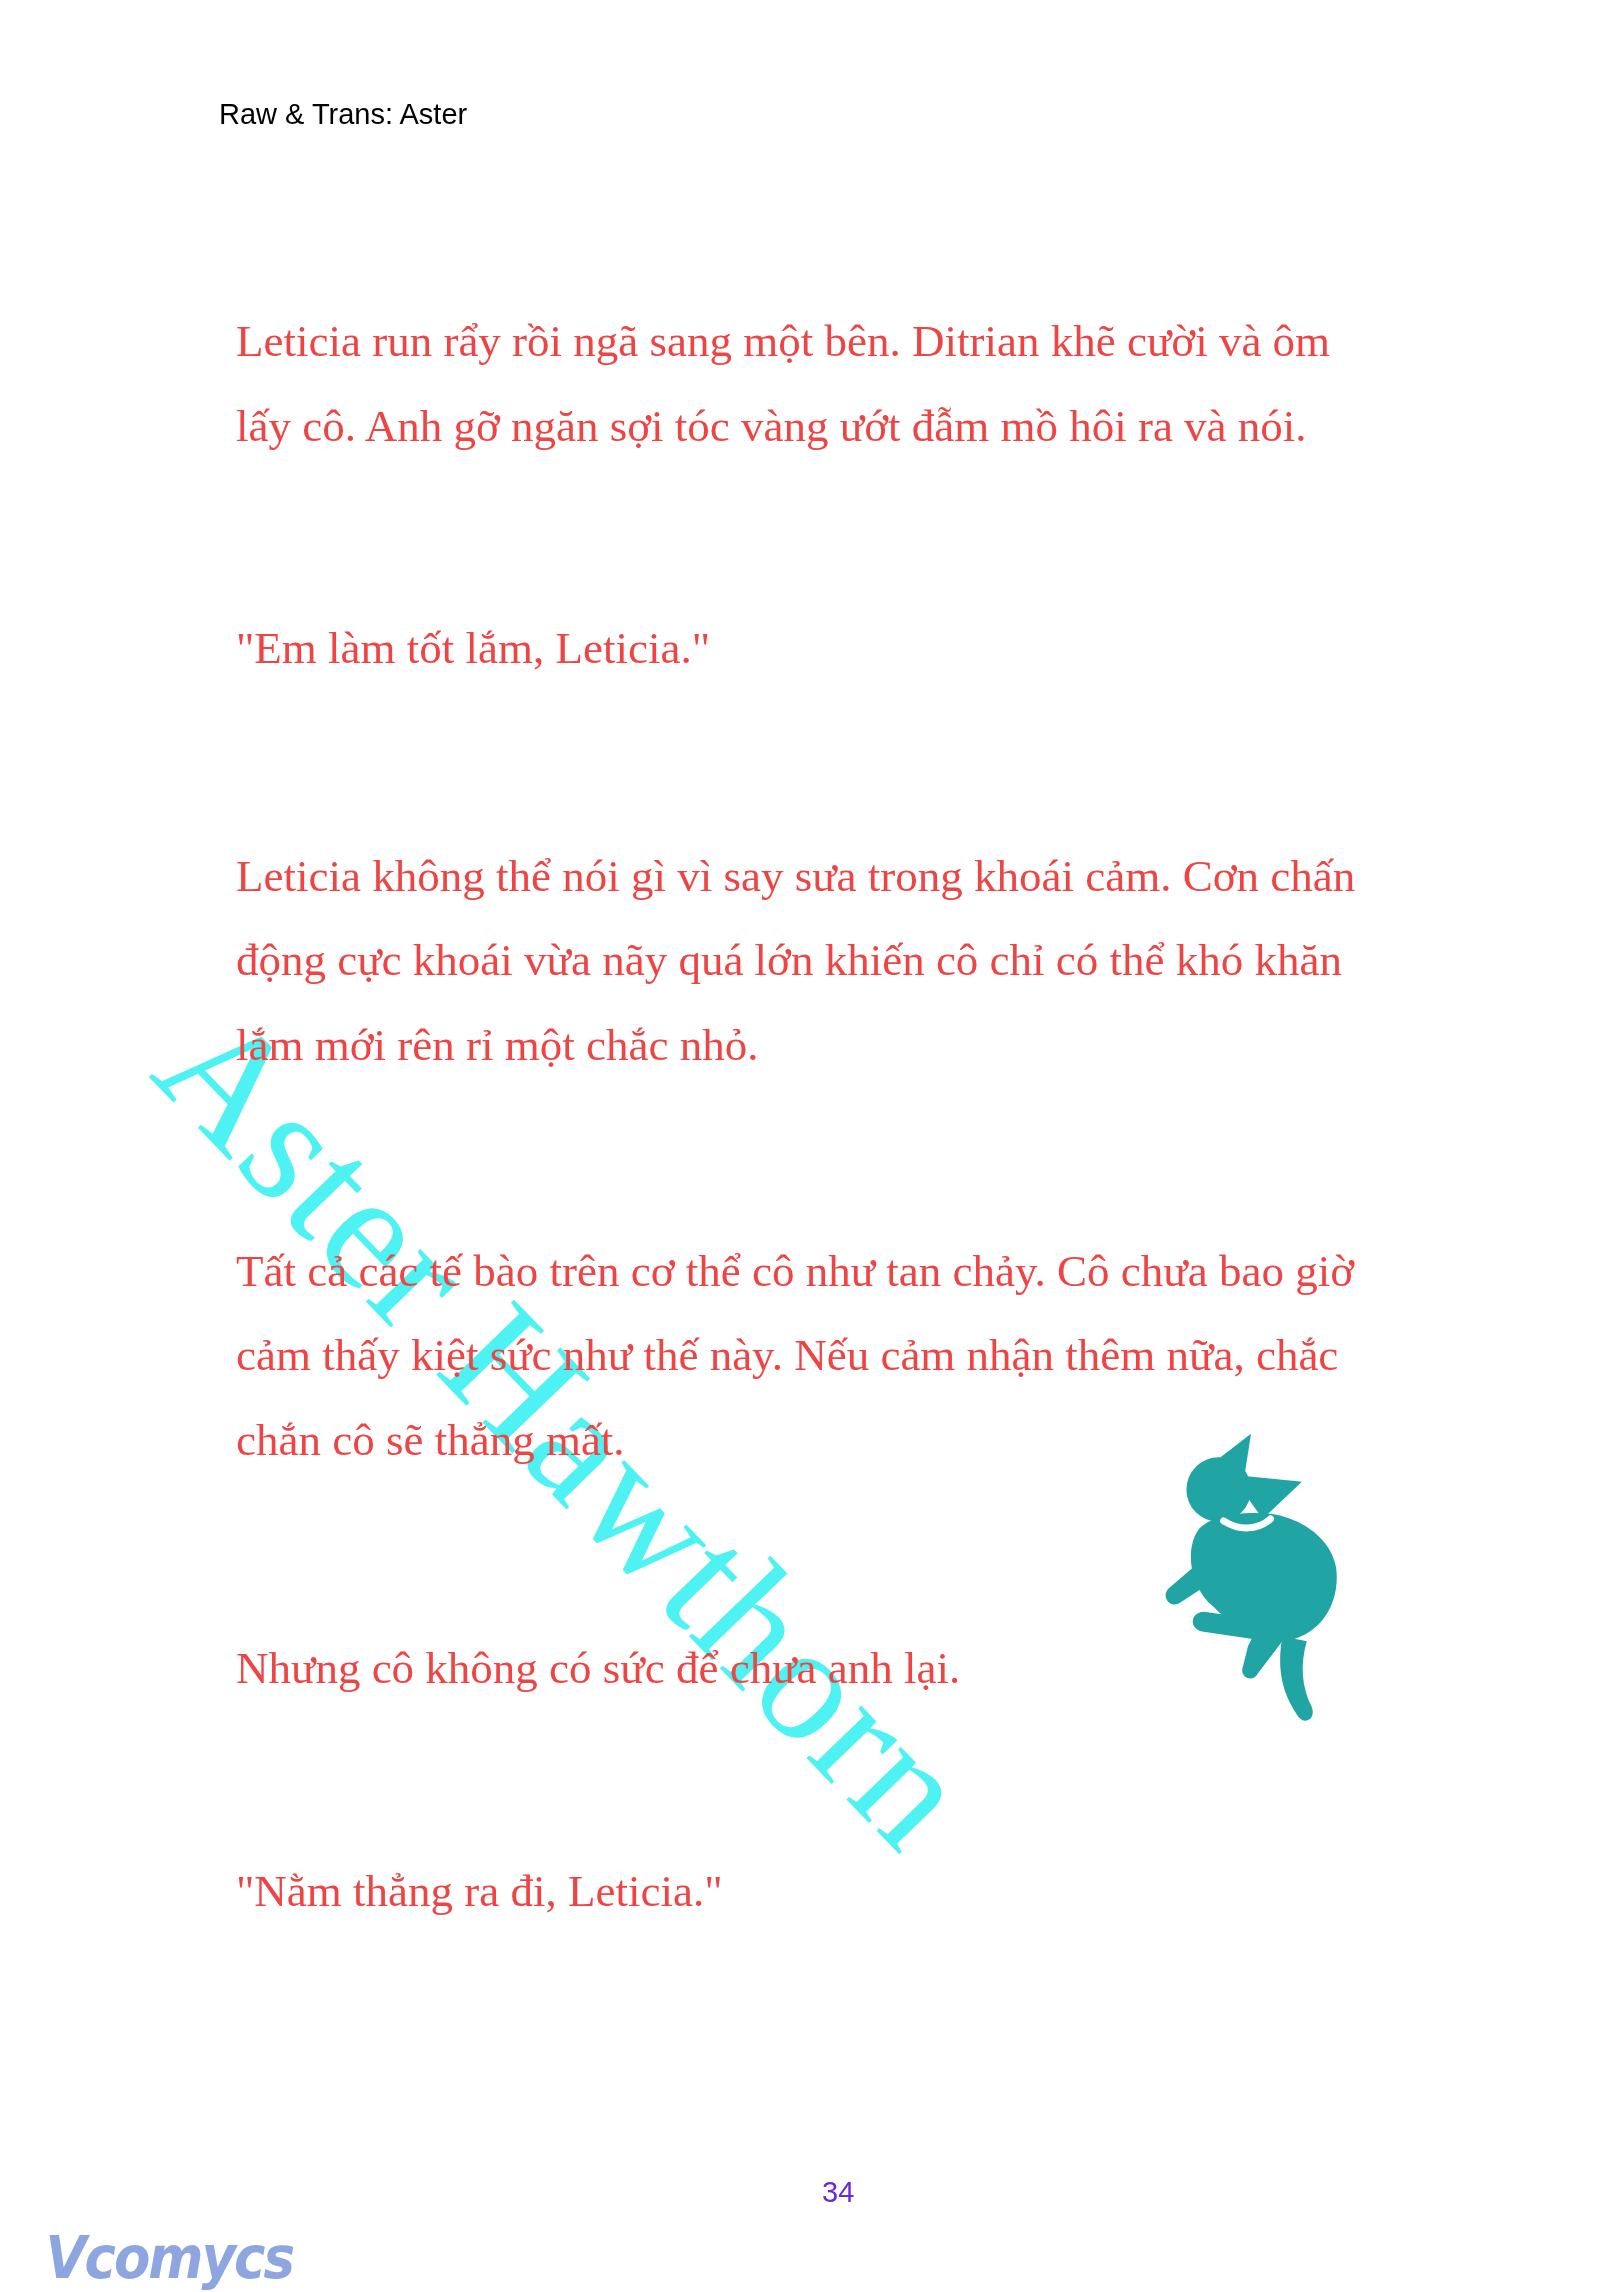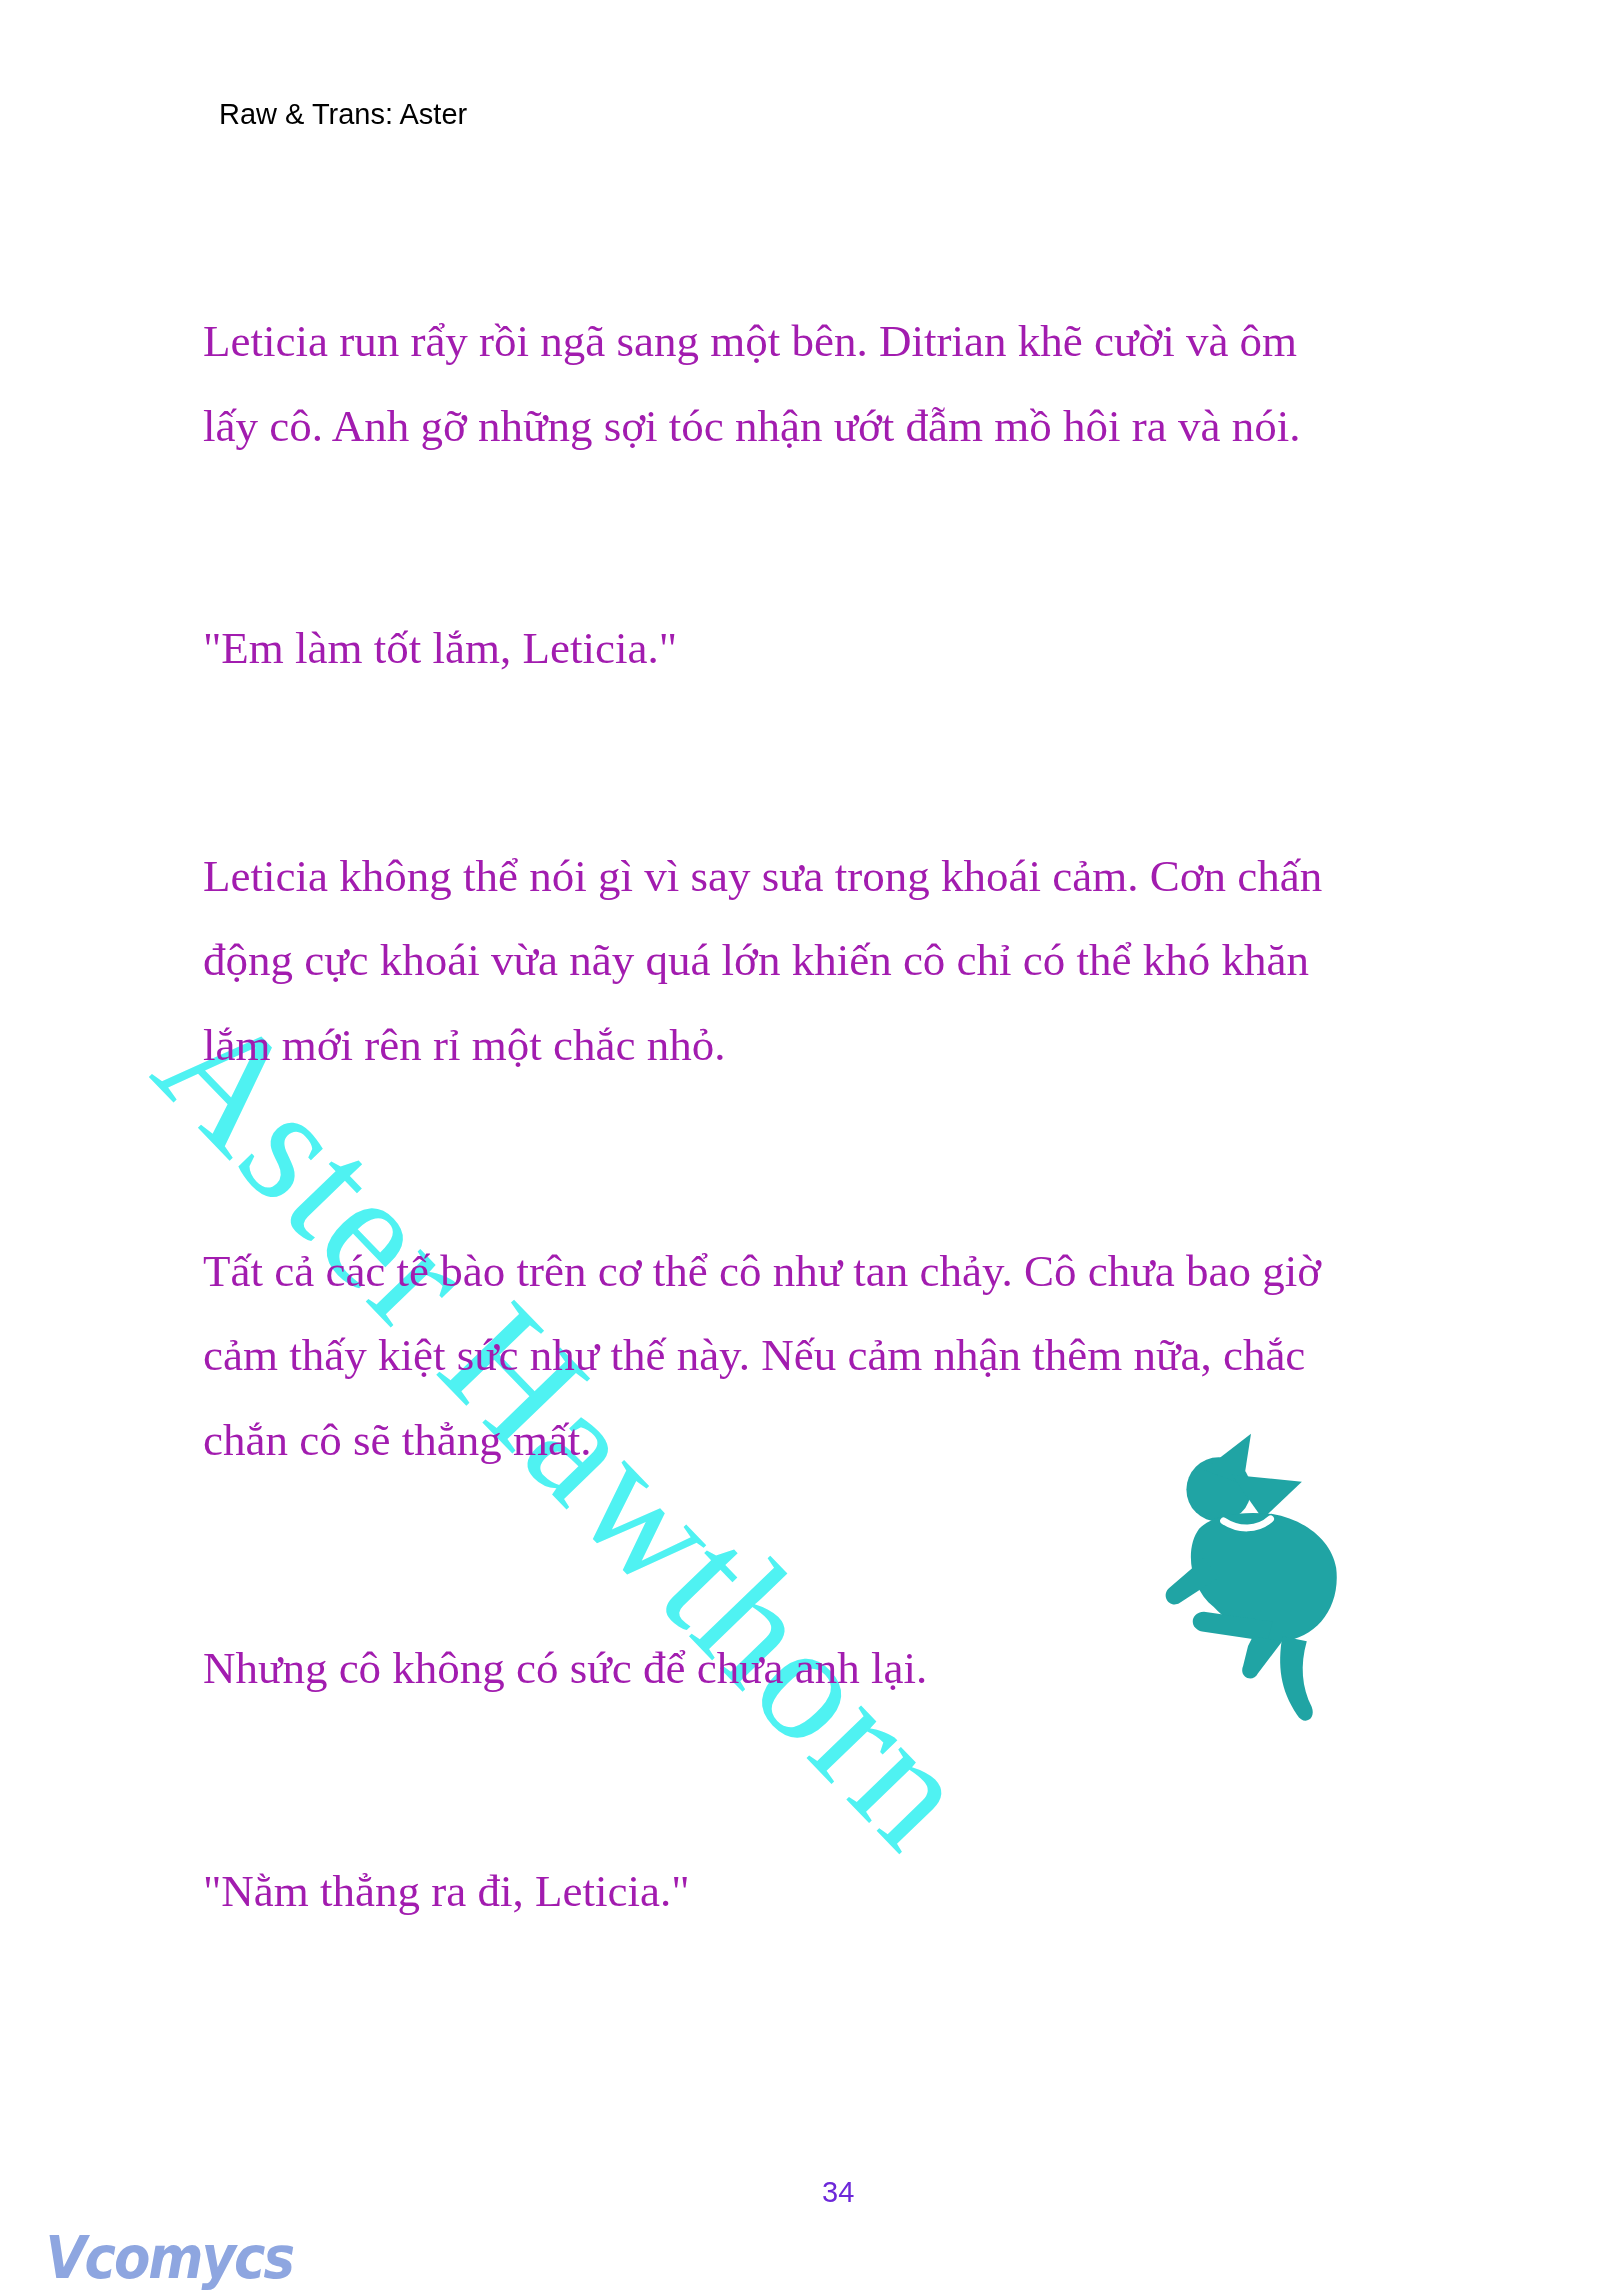--- a/index.html
+++ b/index.html
@@ -1,37 +1,37 @@
 <!DOCTYPE html>
 <html><head>
 <meta charset="utf-8">
 <style>
   html, body { margin: 0; padding: 0; background: #ffffff; }
   body { width: 1621px; height: 2293px; position: relative; overflow: hidden; }
   .page { position: absolute; left: 0; top: 0; width: 1621px; height: 1949px; background: #fff; margin-left: 20px; }
   .header { position: absolute; left: 199px; top: 98px; font-family: "Liberation Sans", sans-serif; font-size: 29px; color: #000; }
-  .line { position: absolute; left: 183px; font-family: "Liberation Serif", serif; font-size: 45px; color: #a21caf; white-space: nowrap; line-height: 1; z-index: 2; }
+  .line { position: absolute; left: 216px; font-family: "Liberation Serif", serif; font-size: 45px; color: #ef4444; white-space: nowrap; line-height: 1; z-index: 2; }
   .pagenum { position: absolute; left: 802px; top: 2176px; font-family: "Liberation Sans", sans-serif; font-size: 29px; color: #6d28d9; }
   .watermark { position: absolute; left: 227px; top: 980px; transform-origin: 0 0; transform: rotate(46deg); font-family: "Liberation Serif", serif; font-size: 165px; color: #4ff2f2; white-space: nowrap; line-height: 1; z-index: 1; letter-spacing: 2px; }
   .cat { position: absolute; left: 1125px; top: 1421px; width: 211px; height: 323px; z-index: 3; }
   .vlogo { position: absolute; left: 25.5px; top: 2227px; width: 225px; height: 69px; z-index: 3; }
   .vlogo-text { position: absolute; left: 0; top: 0; font-family: "DejaVu Sans", sans-serif; font-weight: bold; font-style: italic; font-size: 53px; color: #8ea6e0; letter-spacing: -2px; transform: scaleY(1.1); }
 </style>
 </head>
 <body>
 
 <div class="page">
 
   <div class="header">Raw &amp; Trans: Aster</div>
 
   <div class="watermark">Aster Hawthorn</div>
 
   <div>
     <div class="line" style="top:319px">Leticia run rẩy rồi ngã sang một bên. Ditrian khẽ cười và ôm</div>
-    <div class="line" style="top:404px">lấy cô. Anh gỡ những sợi tóc nhận ướt đẫm mồ hôi ra và nói.</div>
+    <div class="line" style="top:404px">lấy cô. Anh gỡ ngăn sợi tóc vàng ướt đẫm mồ hôi ra và nói.</div>
   </div>
 
   <div>
     <div class="line" style="top:626px">"Em làm tốt lắm, Leticia."</div>
   </div>
 
   <div>
     <div class="line" style="top:854px">Leticia không thể nói gì vì say sưa trong khoái cảm. Cơn chấn</div>
     <div class="line" style="top:938px">động cực khoái vừa nãy quá lớn khiến cô chỉ có thể khó khăn</div>
     <div class="line" style="top:1023px">lắm mới rên rỉ một chắc nhỏ.</div>

